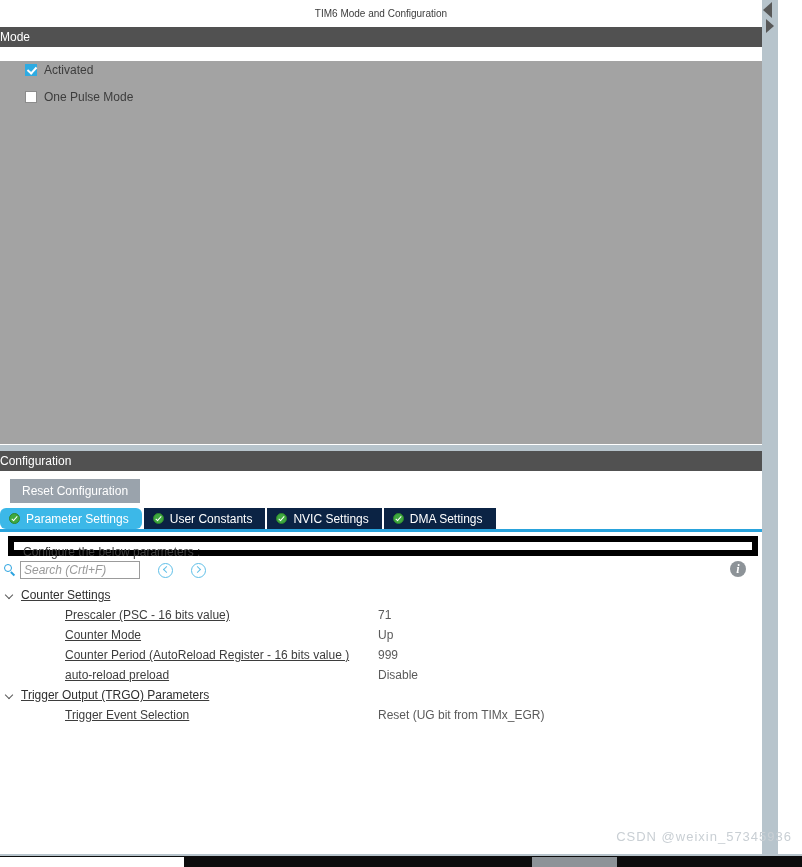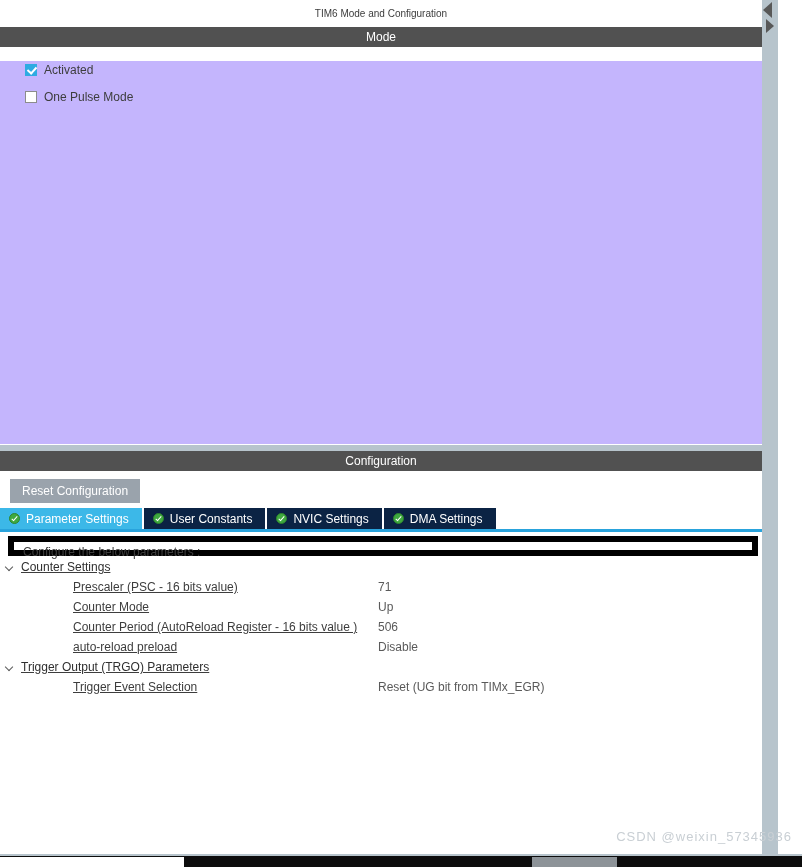--- a/index.html
+++ b/index.html
@@ -43,28 +43,27 @@
     color: #3c3c3c;
     background: #ffffff;
   }
 
   
   .section-bar {
     height: 20px;
     line-height: 20px;
     background: #515151;
     color: #ffffff;
-    text-align: center;
     font-size: 12px;
   }
 
   
   .mode-body {
     height: 383px;
-    background: #c4b5fd;
+    background: #a3a3a3;
     position: relative;
   }
   .chk-row {
     display: flex;
     align-items: center;
     padding-left: 25px;
     height: 18px;
   }
   .chk-row.first { margin-top: 14px; }
   .chk-row.second { margin-top: 9px; }
@@ -146,20 +145,21 @@
     color: #ffffff;
     font-size: 12px;
     padding: 0 13px 0 9px;
     margin-right: 2px;
     white-space: nowrap;
     cursor: default;
   }
   .tab.active {
     background: #3cb8e8;
     color: #ffffff;
+    border-radius: 6px;
   }
   .tick {
     width: 11px; height: 11px;
     border-radius: 50%;
     background: #3fa93f;
     margin-right: 6px;
     position: relative;
     flex: none;
     border: 1px solid #2e862e;
     box-sizing: border-box;
@@ -313,21 +313,20 @@
     display: flex;
     height: 20px;
     align-items: center;
     font-size: 12px;
     cursor: default;
   }
   .p-name {
     padding-left: 65px;
     color: #3d3d3d;
     white-space: nowrap;
-    margin-left: 8px;
   }
   .p-val {
     position: absolute;
     left: 378px;
     color: #5a5a5a;
     white-space: nowrap;
   }
   .tree-row { position: relative; }
 
   
@@ -455,39 +454,46 @@
         </div>
         <div class="tab">
           <span class="tick"></span>
           <span>DMA Settings</span>
         </div>
       </div>
       <div class="tab-underline"></div>
 
       <div class="configure-note">Configure the below parameters :</div>
 
+      <div class="search-row">
+        <span class="mag"></span>
+        <input class="search-box" type="text" placeholder="Search (Crtl+F)" style="">
+        <span class="navbtn prev"></span>
+        <span class="navbtn next"></span>
+        <span class="info-icon">i</span>
+      </div>
 
       <div class="tree">
 
         <div class="tree-group">
           <span class="chev"></span>
           <span>Counter Settings</span>
         </div>
 
         <div class="tree-row">
           <span class="p-name">Prescaler (PSC - 16 bits value)</span>
           <span class="p-val">71</span>
         </div>
         <div class="tree-row">
           <span class="p-name">Counter Mode</span>
           <span class="p-val">Up</span>
         </div>
         <div class="tree-row">
           <span class="p-name">Counter Period (AutoReload Register - 16 bits value )</span>
-          <span class="p-val">506</span>
+          <span class="p-val">999</span>
         </div>
         <div class="tree-row">
           <span class="p-name">auto-reload preload</span>
           <span class="p-val">Disable</span>
         </div>
 
         <div class="tree-group">
           <span class="chev"></span>
           <span>Trigger Output (TRGO) Parameters</span>
         </div>

